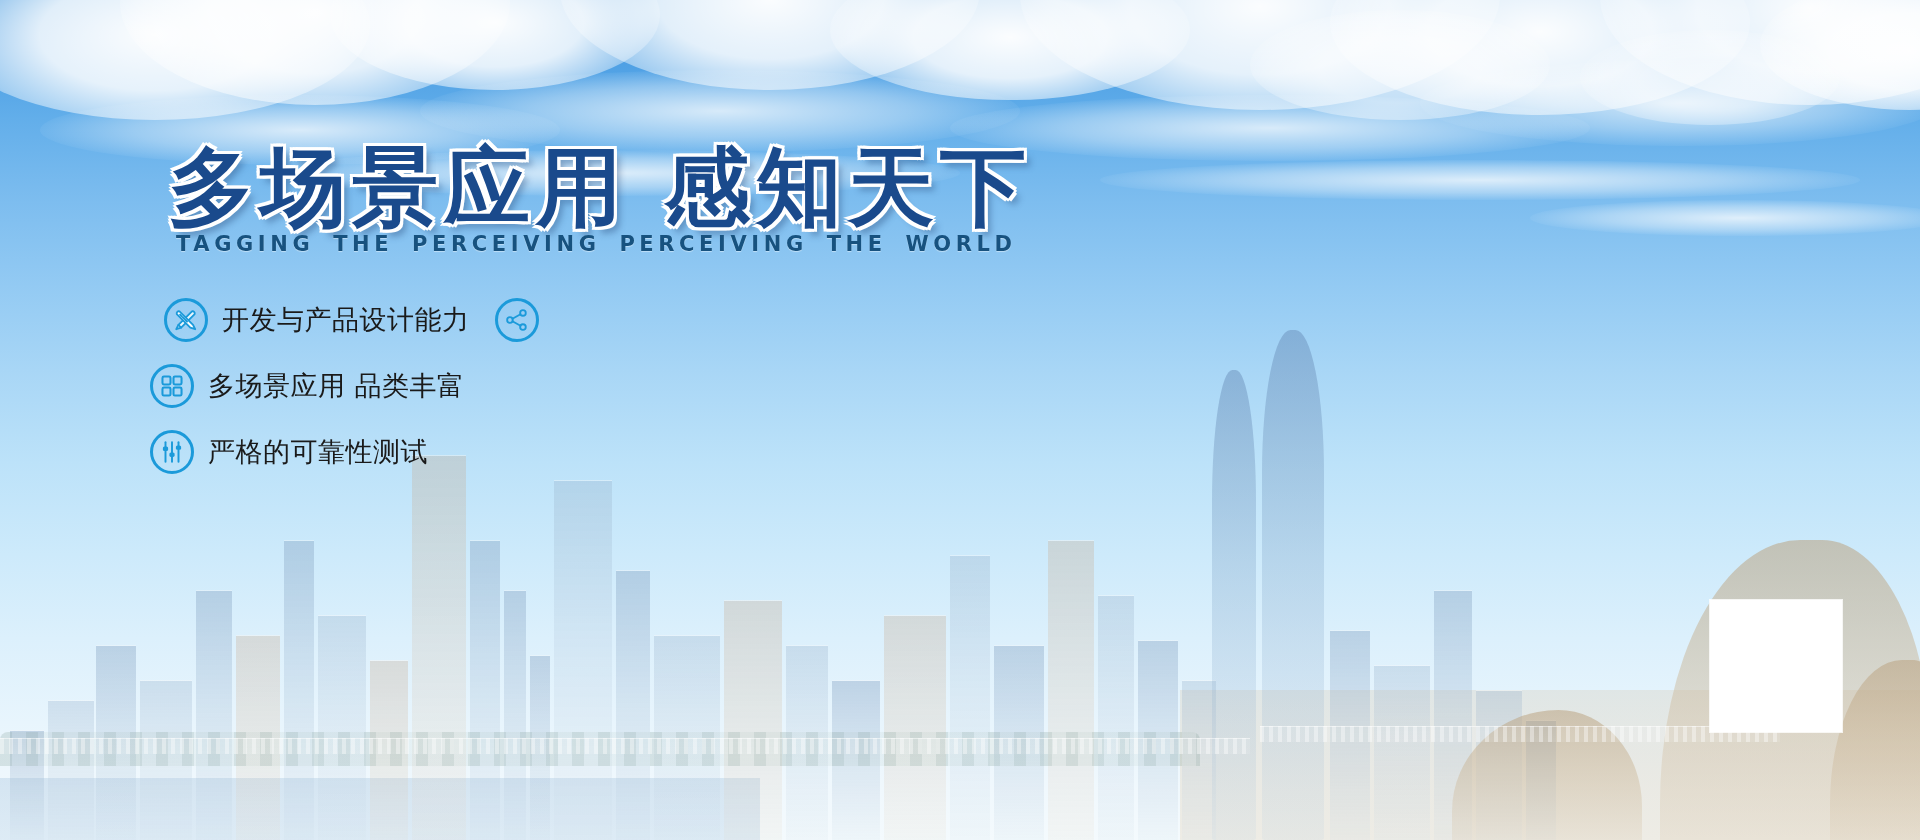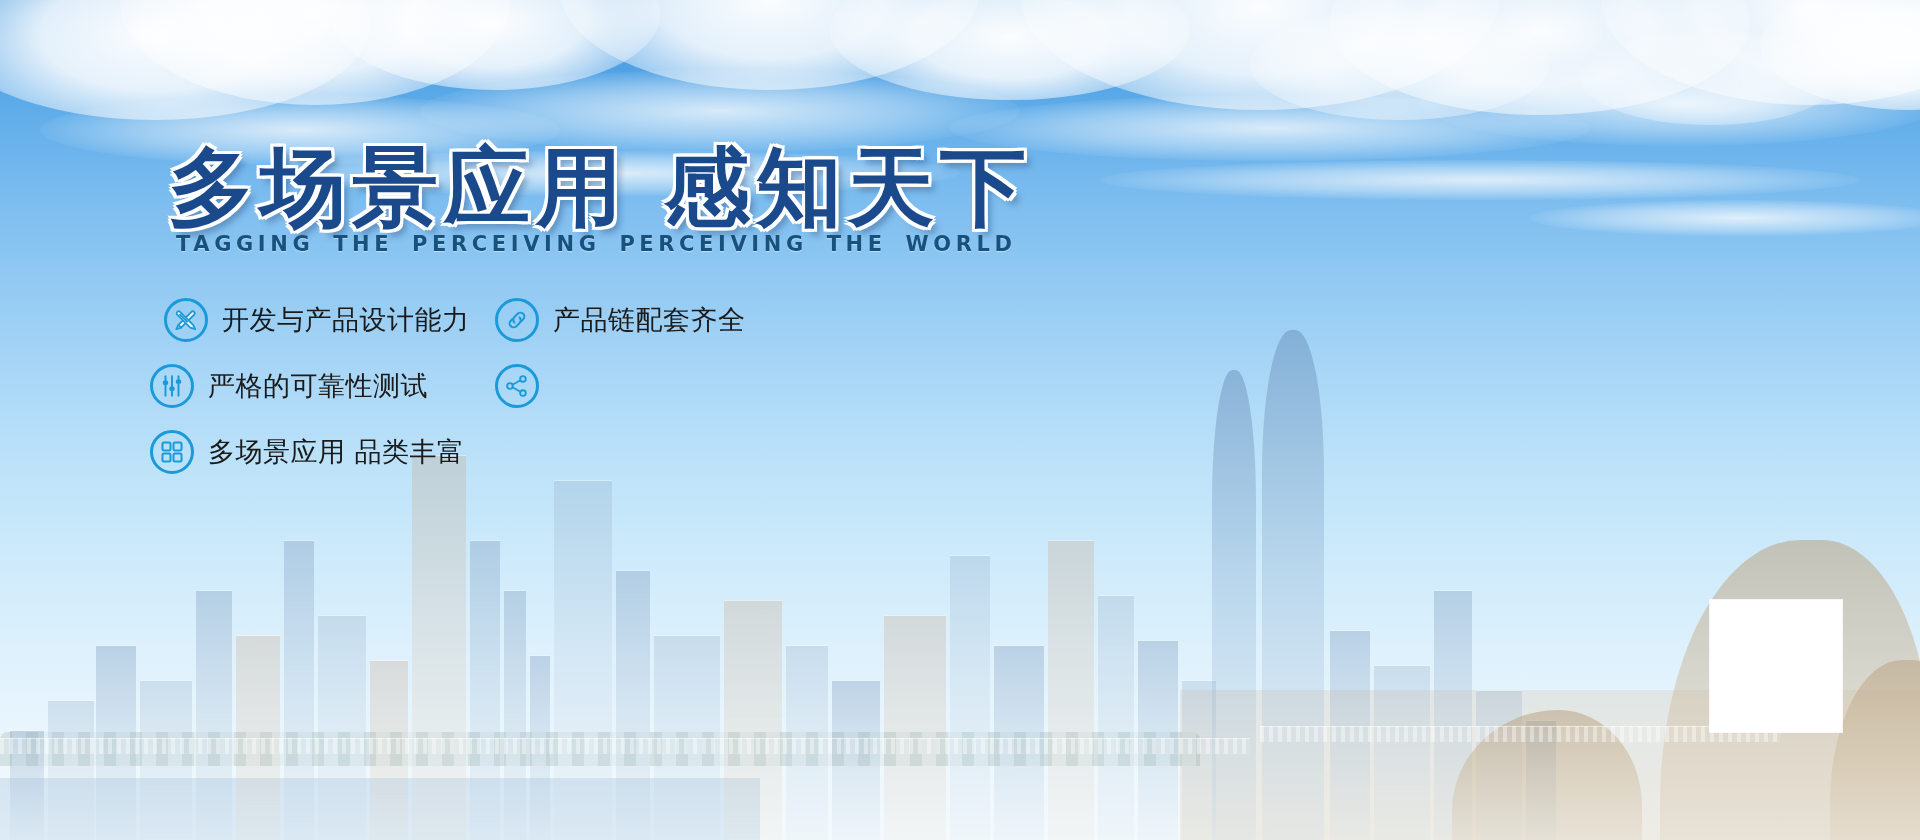--- a/index.html
+++ b/index.html
@@ -233,58 +233,49 @@
             <path d="M5 16.5 L7.5 19"></path>
             <path d="M20.5 20.5 L16 19 L3.5 6.5 A2 2 0 0 1 6 4 L18.5 16.5 Z" fill="#ffffff"></path>
             <path d="M6.5 7 L8 8.6 M9 9.5 L10.5 11 M11.5 12 L13 13.5"></path>
           </svg>
         </span>
         <span class="flabel">开发与产品设计能力</span>
       </div>
 
       <div class="fitem">
         <span class="ficon">
+          <svg width="26" height="26" viewBox="0 0 24 24" fill="none" stroke="#1b9ada" stroke-width="1.9">
+            <rect x="3.2" y="3.2" width="7.4" height="7.4" rx="1.3"></rect>
+            <rect x="13.4" y="3.2" width="7.4" height="7.4" rx="1.3"></rect>
+            <rect x="3.2" y="13.4" width="7.4" height="7.4" rx="1.3"></rect>
+            <rect x="13.4" y="13.4" width="7.4" height="7.4" rx="1.3"></rect>
+          </svg>
+        </span>
+        <span class="flabel">多场景应用 品类丰富</span>
+      </div>
+
+      <div class="fitem">
+        <span class="ficon">
           <svg width="26" height="26" viewBox="0 0 24 24" fill="none" stroke="#1b9ada" stroke-width="1.8" stroke-linecap="round">
             <line x1="6" y1="3" x2="6" y2="21"></line>
             <line x1="12" y1="3" x2="12" y2="21"></line>
             <line x1="18" y1="3" x2="18" y2="21"></line>
             <rect x="3.6" y="7" width="4.8" height="4" rx="1.4" fill="#1b9ada" stroke="none"></rect>
             <rect x="9.6" y="12.5" width="4.8" height="4" rx="1.4" fill="#1b9ada" stroke="none"></rect>
             <rect x="15.6" y="6" width="4.8" height="4" rx="1.4" fill="#1b9ada" stroke="none"></rect>
           </svg>
         </span>
         <span class="flabel">严格的可靠性测试</span>
       </div>
 
-      <div class="fitem">
-        <span class="ficon">
-          <svg width="26" height="26" viewBox="0 0 24 24" fill="none" stroke="#1b9ada" stroke-width="1.9">
-            <rect x="3.2" y="3.2" width="7.4" height="7.4" rx="1.3"></rect>
-            <rect x="13.4" y="3.2" width="7.4" height="7.4" rx="1.3"></rect>
-            <rect x="3.2" y="13.4" width="7.4" height="7.4" rx="1.3"></rect>
-            <rect x="13.4" y="13.4" width="7.4" height="7.4" rx="1.3"></rect>
-          </svg>
-        </span>
-        <span class="flabel">多场景应用 品类丰富</span>
-      </div>
-
     </div>
 
     <div class="fcol" id="col-right">
 
 
-      <div class="fitem">
-        <span class="ficon">
-          <svg width="26" height="26" viewBox="0 0 24 24" fill="none" stroke="#1b9ada" stroke-width="1.9" stroke-linecap="round">
-            <path d="M9.6 14.4 A3.6 3.6 0 0 1 9.6 9.3 L12.6 6.3 A3.6 3.6 0 0 1 17.7 11.4 L16.2 12.9"></path>
-            <path d="M14.4 9.6 A3.6 3.6 0 0 1 14.4 14.7 L11.4 17.7 A3.6 3.6 0 0 1 6.3 12.6 L7.8 11.1"></path>
-          </svg>
-        </span>
-        <span class="flabel">产品链配套齐全</span>
-      </div>
 
       <div class="fitem">
         <span class="ficon">
           <svg width="26" height="26" viewBox="0 0 24 24" fill="none" stroke="#1b9ada" stroke-width="1.7">
             <circle cx="17.5" cy="5.5" r="2.6"></circle>
             <circle cx="5.5" cy="12" r="2.6"></circle>
             <circle cx="17.5" cy="18.5" r="2.6"></circle>
             <line x1="7.8" y1="10.8" x2="15.2" y2="6.7" stroke-linecap="round"></line>
             <line x1="7.8" y1="13.2" x2="15.2" y2="17.3" stroke-linecap="round"></line>
           </svg>

